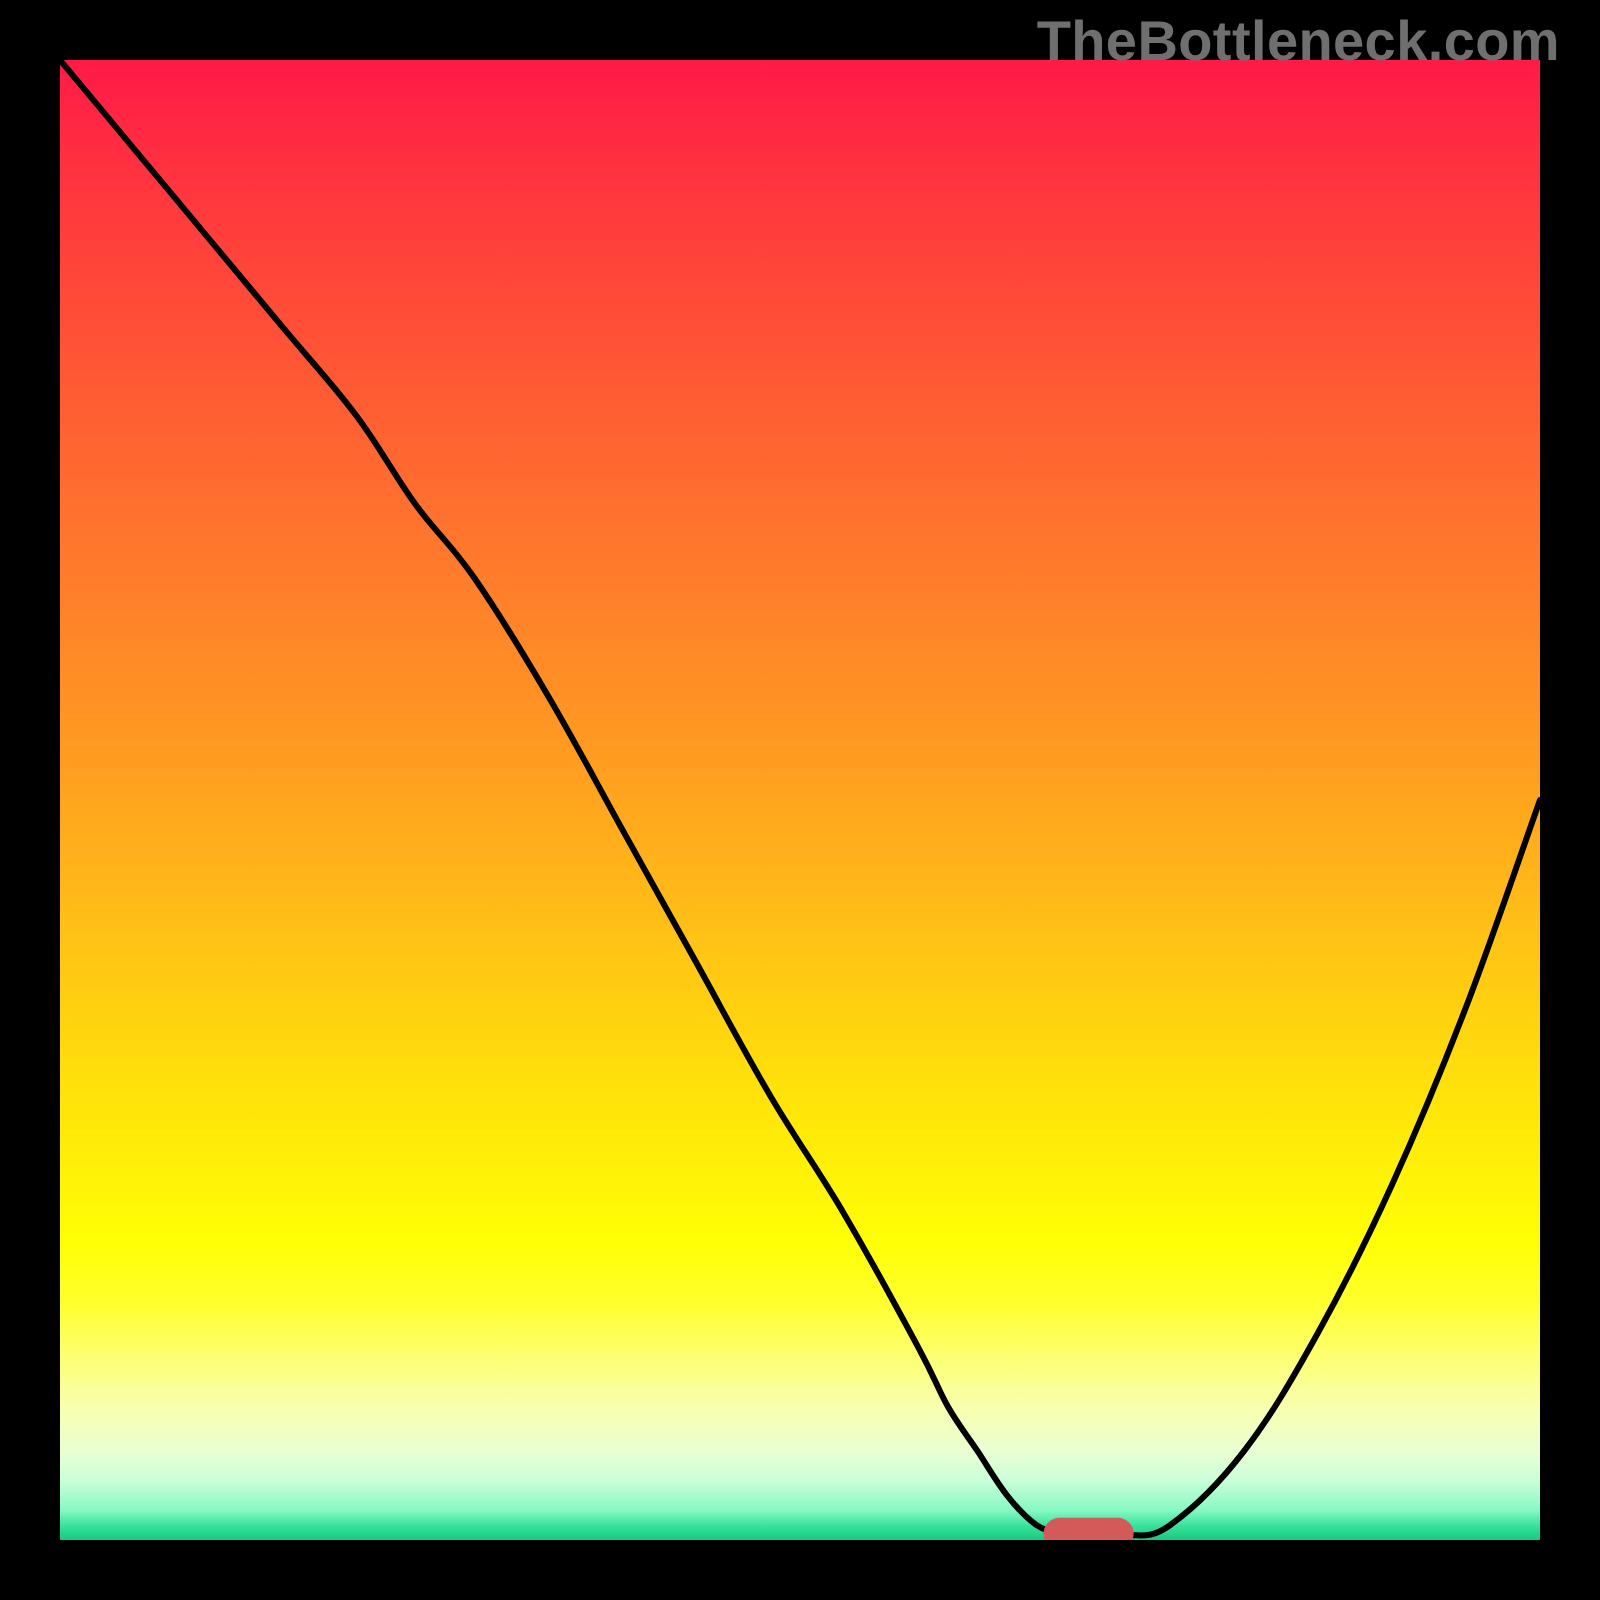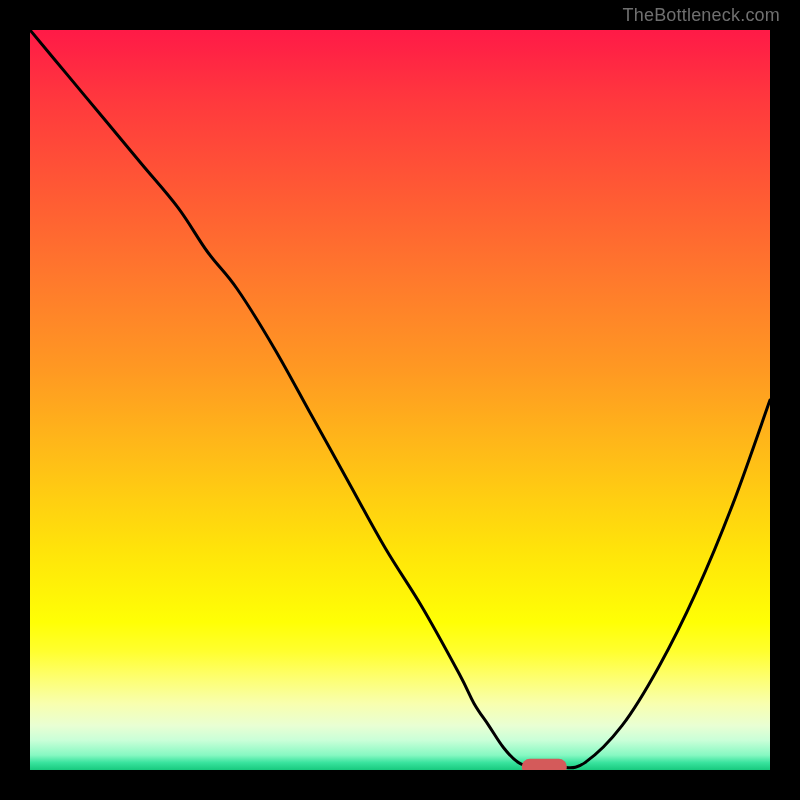--- a/index.html
+++ b/index.html
@@ -14,22 +14,22 @@
     position: relative;
     width: 800px;
     height: 800px;
     background: #000;
   }
   .watermark {
     position: absolute;
     top: 5px;
     right: 20px;
     font-family: Arial, Helvetica, sans-serif;
-    font-size: 18px;
-    font-weight: 400;
+    font-size: 28px;
+    font-weight: 700;
     color: #6f6f6f;
     letter-spacing: 0.2px;
     z-index: 4;
   }
   .plot-area {
     position: absolute;
     left: 30px;
     top: 30px;
     width: 740px;
     height: 740px;

